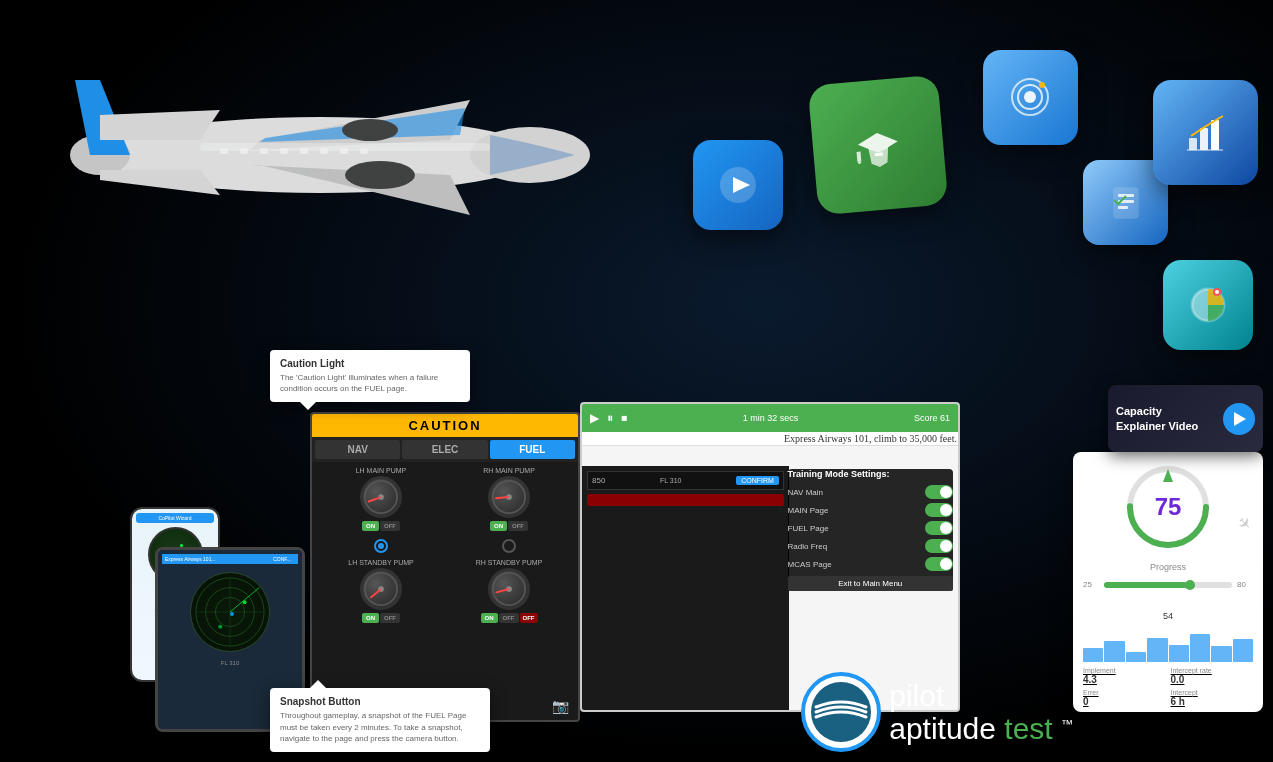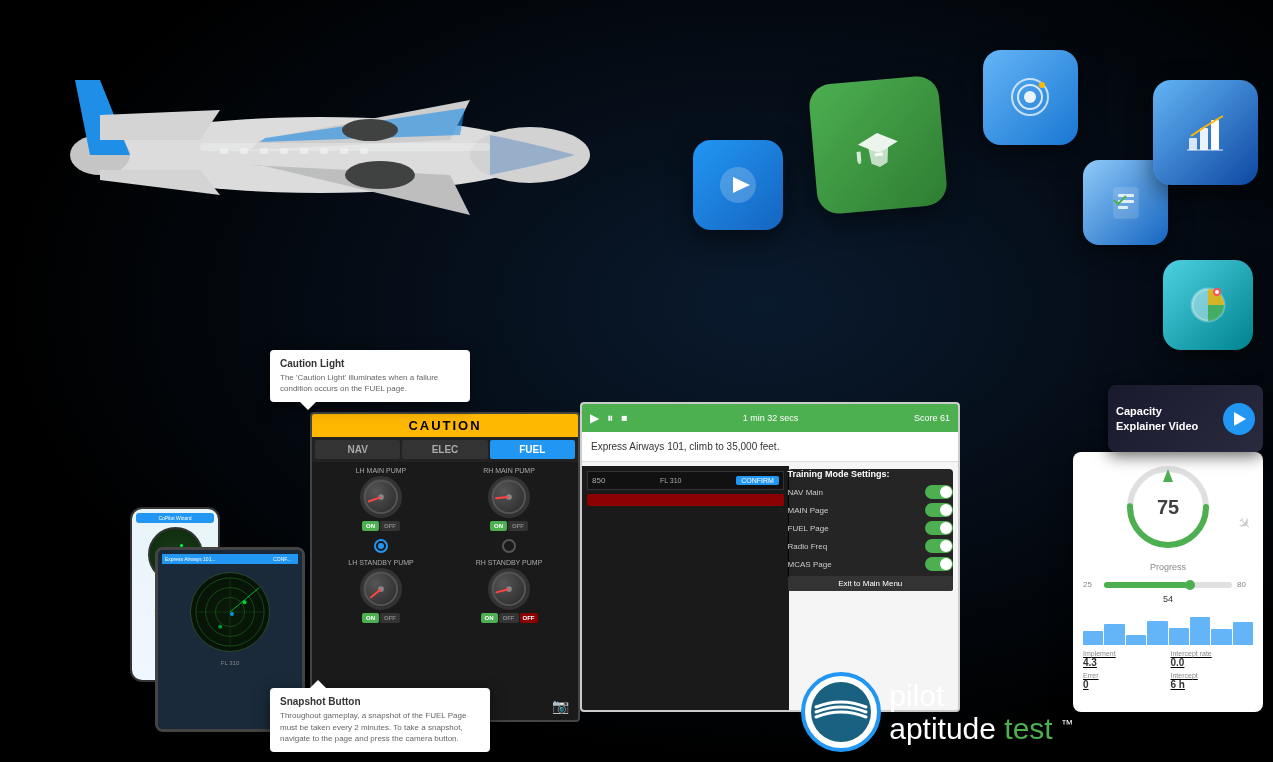--- a/index.html
+++ b/index.html
@@ -390,24 +390,25 @@
       background: #4CAF50;
       height: 28px;
       display: flex;
       align-items: center;
       padding: 0 8px;
       justify-content: space-between;
     }
     .game-instruction {
       font-size: 10px;
       color: #333;
-      text-align: left;
-      padding: 9px;
+      text-align: right;
+      padding: 1px;
       background: white;
       border-bottom: 1px solid #ddd;
+      font-family: Liberation Serif, serif;
     }
 
     
     .nav-panel-mini {
       position: absolute;
       left: 745px;
       bottom: 80px;
       width: 210px;
       height: 230px;
       background: #1a1a2a;
@@ -481,36 +482,36 @@
       width: 90px;
       height: 90px;
       margin: 0 auto 10px;
       position: relative;
     }
     .progress-value {
       position: absolute;
       top: 50%;
       left: 50%;
       transform: translate(-50%, -50%);
-      font-size: 20px;
+      font-size: 24px;
       font-weight: bold;
-      color: #404040;
+      color: #6d28d9;
     }
     .progress-label {
       font-size: 9px;
       color: #888;
       text-align: center;
       margin-bottom: 8px;
     }
 
     .slider-row {
       display: flex;
       align-items: center;
       gap: 5px;
-      margin-bottom: 5px;
+      margin-bottom: 22px;
     }
     .slider-track {
       flex: 1;
       height: 6px;
       background: #e0e0e0;
       border-radius: 3px;
       position: relative;
       overflow: visible;
     }
     .slider-fill {

